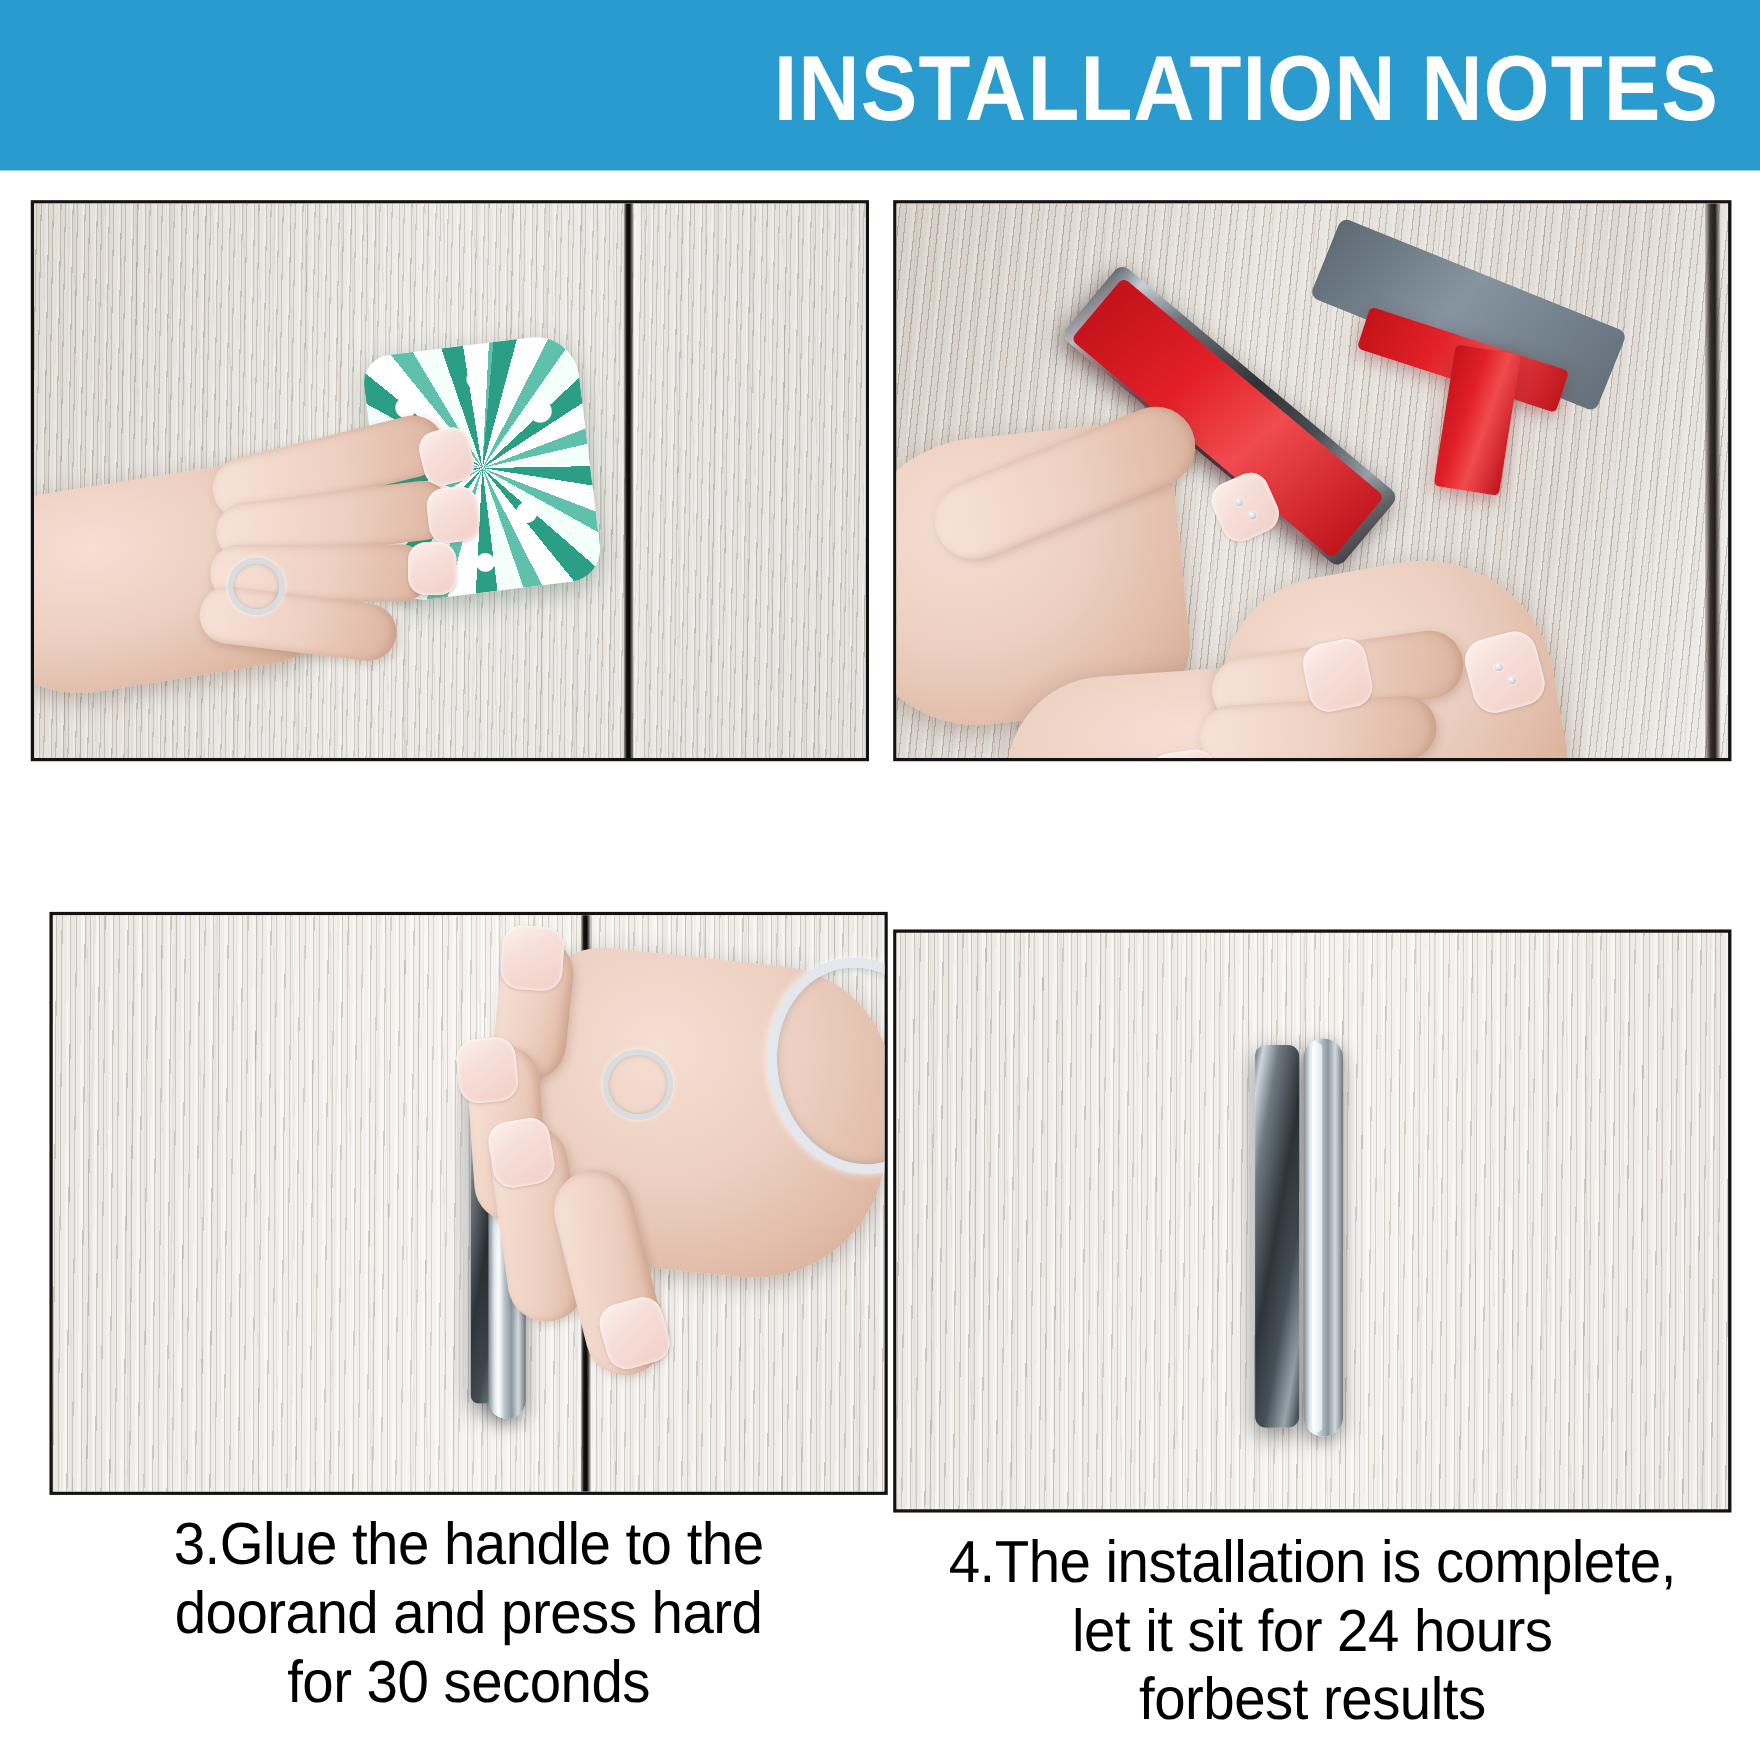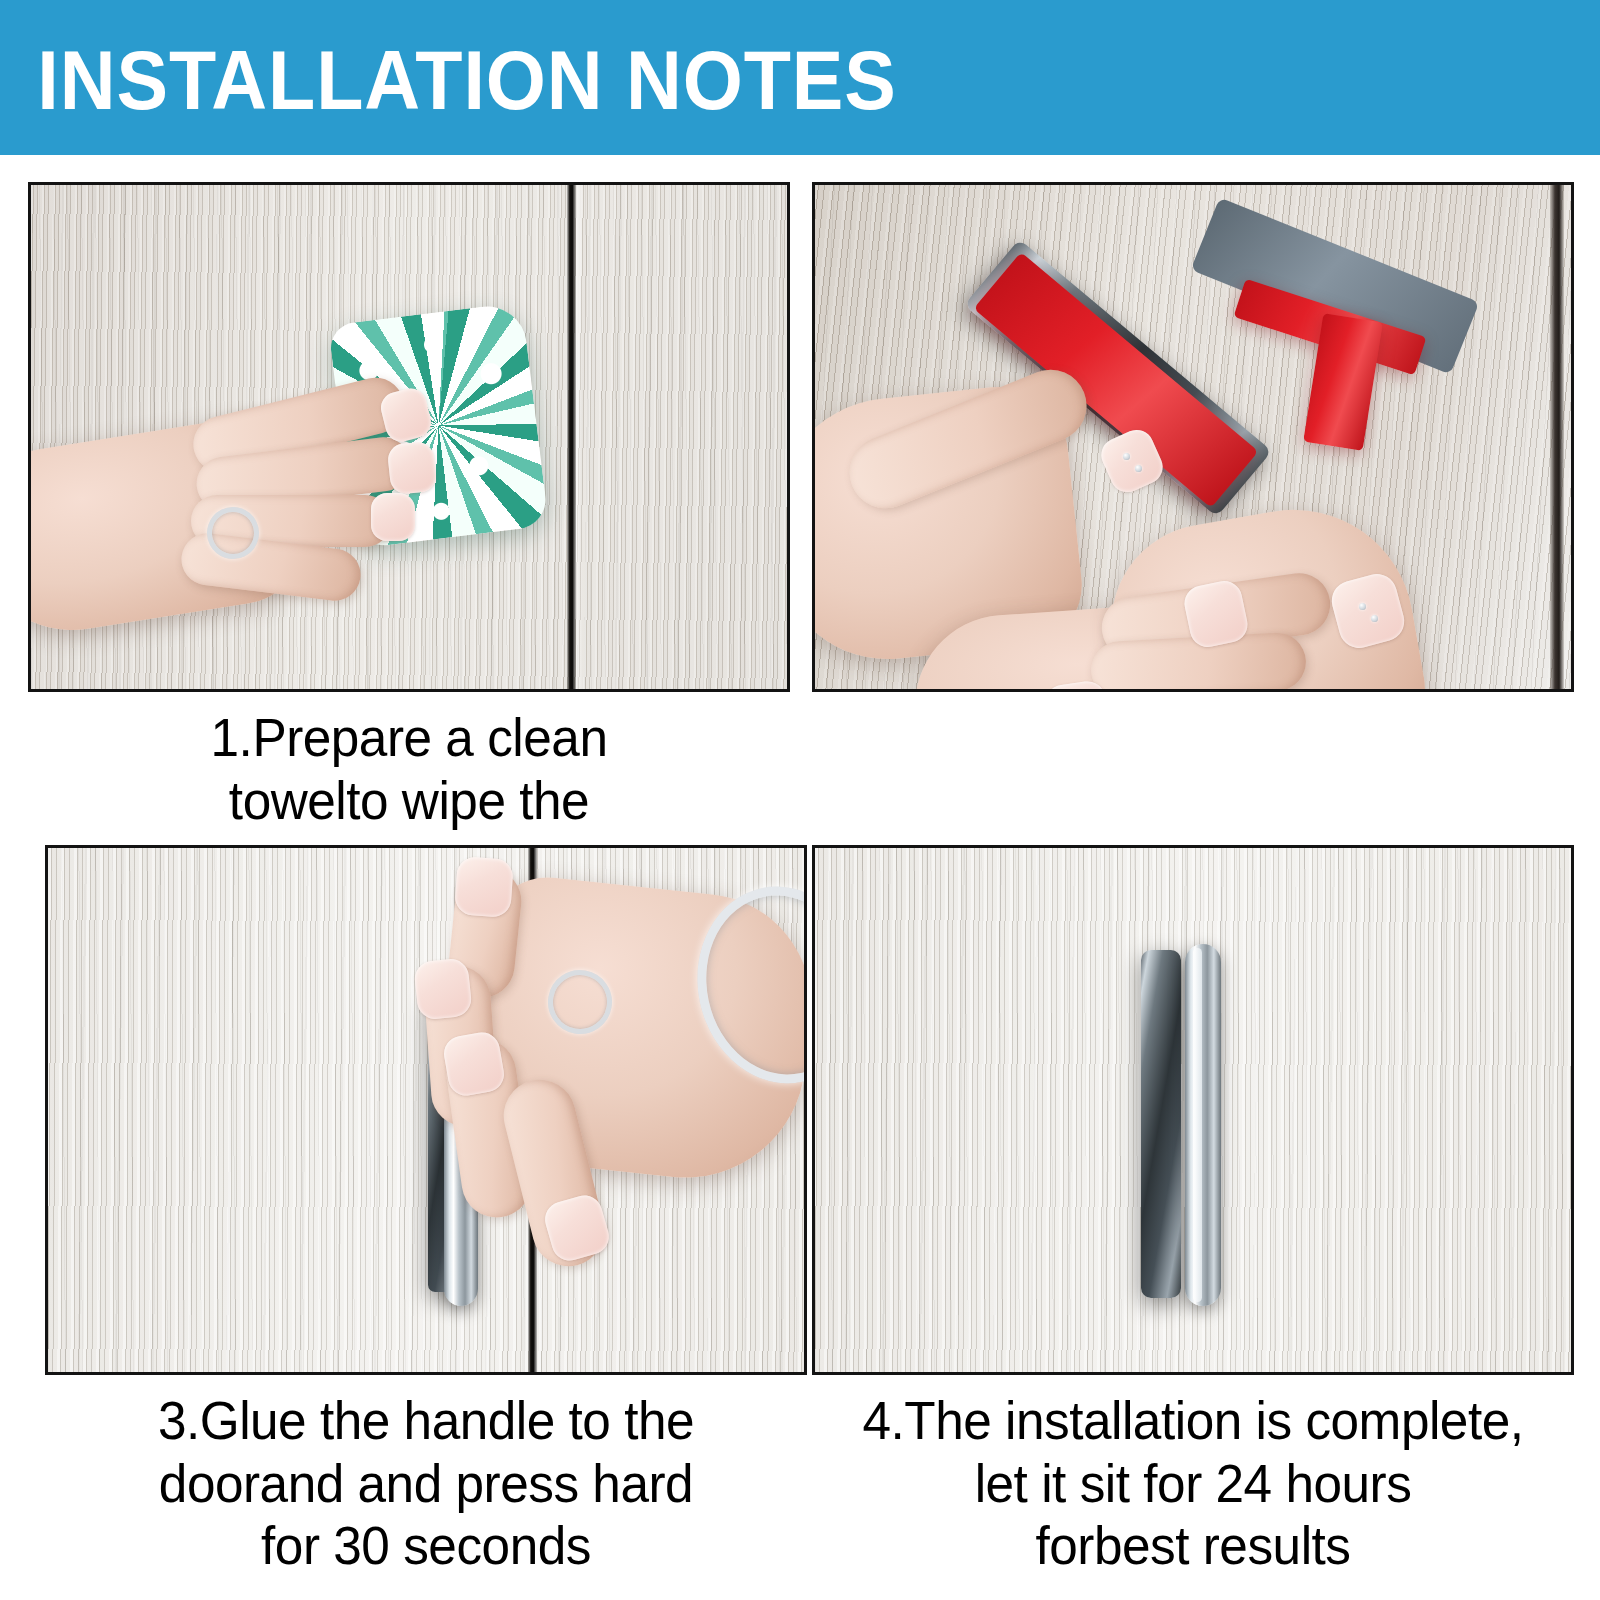--- a/index.html
+++ b/index.html
@@ -18,21 +18,21 @@
   
   .banner {
     position: absolute;
     left: 0;
     top: 0;
     width: 1600px;
     height: 155px;
     background: #2a9bce;
     display: flex;
     align-items: center;
-    justify-content: flex-start;
+    justify-content: flex-end;
   }
   .banner-title {
     color: #ffffff;
     font-family: "Liberation Sans Narrow", "Liberation Sans", sans-serif;
     font-weight: bold;
     font-size: 84px;
     letter-spacing: 1px;
     transform: scaleX(0.92);
     white-space: nowrap;
     line-height: 1;
@@ -45,21 +45,21 @@
     left: 0;
     top: 155px;
     width: 1600px;
     height: 1445px;
   }
   .step {
     position: absolute;
   }
   .step-1 { left: 28px;  top: 27px;  width: 762px; }
   .step-2 { left: 812px; top: 27px;  width: 762px; }
-  .step-3 { left: 28px;  top: 690px; width: 762px; padding-left: 17px; }
+  .step-3 { left: 28px;  top: 674px; width: 762px; padding-left: 17px; }
   .step-4 { left: 812px; top: 690px; width: 762px; }
 
   .photo {
     position: relative;
     width: 100%;
     height: 510px;
     border: 3px solid #131313;
     box-sizing: border-box;
     overflow: hidden;
     background: #d9d5ce;
@@ -249,24 +249,20 @@
       <div class="hand" style="left:-60px; top:250px; width:330px; height:185px; border-radius:90px 50px 70px 110px; transform:rotate(-9deg);"></div>
       <div class="finger" style="left:160px; top:212px; width:215px; height:56px; border-radius:34px; transform:rotate(-14deg);"></div>
       <div class="finger" style="left:165px; top:262px; width:215px; height:54px; border-radius:32px; transform:rotate(-7deg);"></div>
       <div class="finger" style="left:160px; top:310px; width:200px; height:52px; border-radius:30px; transform:rotate(0deg);"></div>
       <div class="finger" style="left:150px; top:356px; width:180px; height:52px; border-radius:30px; transform:rotate(7deg);"></div>
       <div class="nail" style="left:352px; top:205px; width:46px; height:50px; border-radius:16px; transform:rotate(-14deg);"></div>
       <div class="nail" style="left:358px; top:258px; width:46px; height:50px; border-radius:16px; transform:rotate(-6deg);"></div>
       <div class="nail" style="left:340px; top:308px; width:44px; height:48px; border-radius:16px;"></div>
       <div class="ring" style="left:176px; top:322px; width:42px; height:42px; transform:rotate(18deg);"></div>
     </div>
-    <div class="caption">
-      <span class="line">1.Prepare a clean</span>
-      <span class="line">towelto wipe the</span>
-    </div>
   </div>
 
   <div class="step step-2">
     <div class="photo">
       <div class="wood warm"></div>
       <div class="door-gap soft" style="left:735px;"></div>
 
       <div class="grey-pad" style="left:380px; top:62px; width:280px; height:78px; border-radius:8px; transform:rotate(22deg);"></div>
       <div class="plate" style="left:138px; top:150px; width:330px; height:86px; transform:rotate(40deg);"></div>
       <div class="red-tape" style="left:146px; top:158px; width:310px; height:74px; border-radius:6px; transform:rotate(40deg);"></div>

